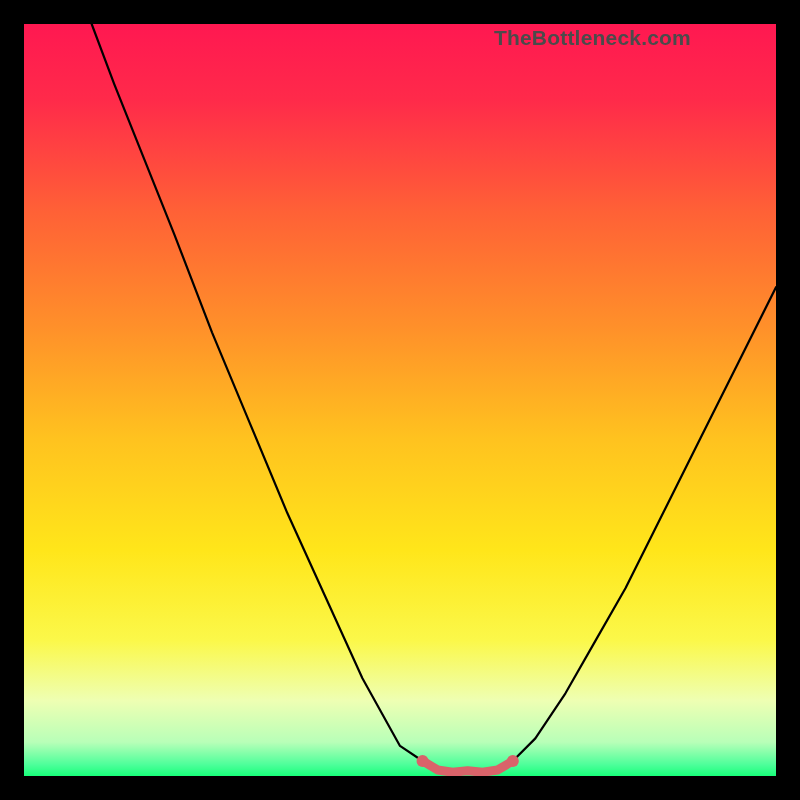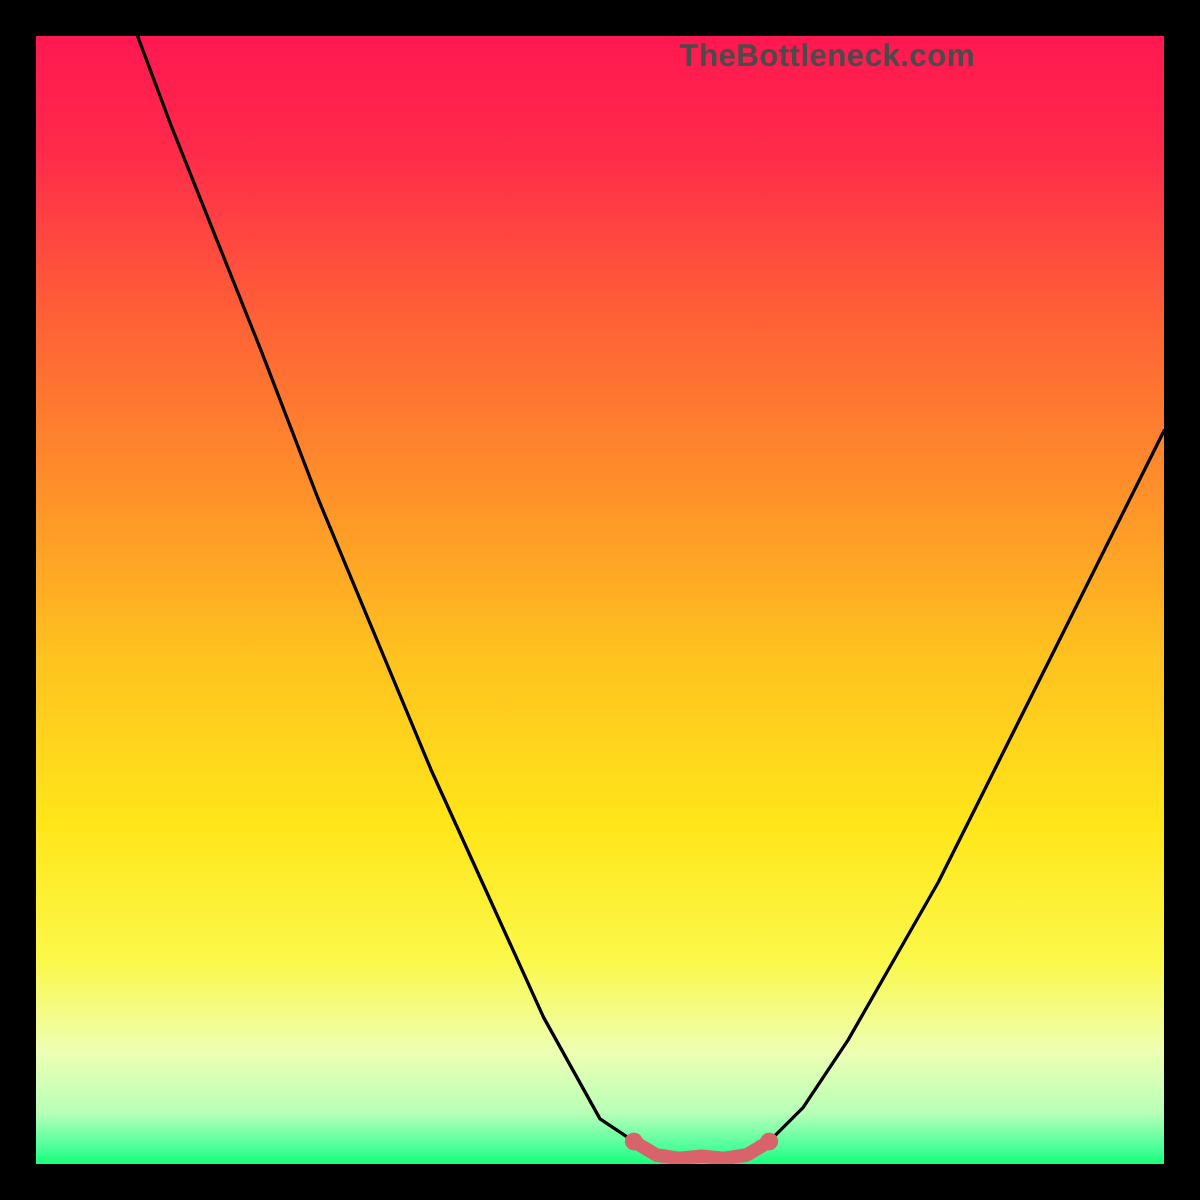--- a/index.html
+++ b/index.html
@@ -11,20 +11,21 @@
     position: relative;
     font-family: Arial, Helvetica, sans-serif;
   }
   .frame {
     position: absolute;
     left: 24px;
     top: 24px;
     width: 632px;
     height: 752px;
     background: #5eead4;
+    padding-left: 41px;
   }
   .plot-area {
     position: absolute;
     left: 0;
     top: 0;
     width: 752px;
     height: 752px;
   }
   .watermark {
     position: absolute;

